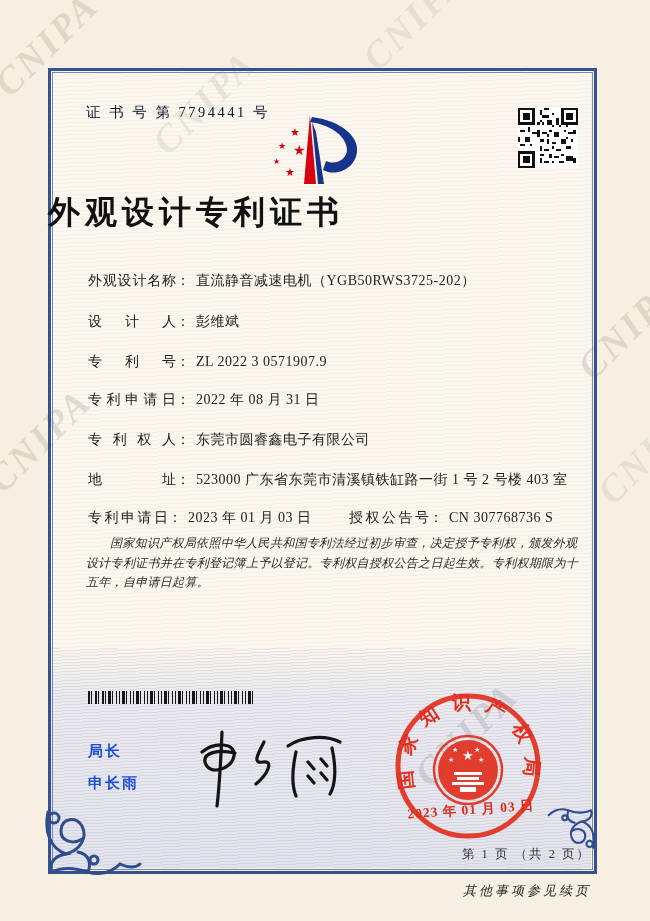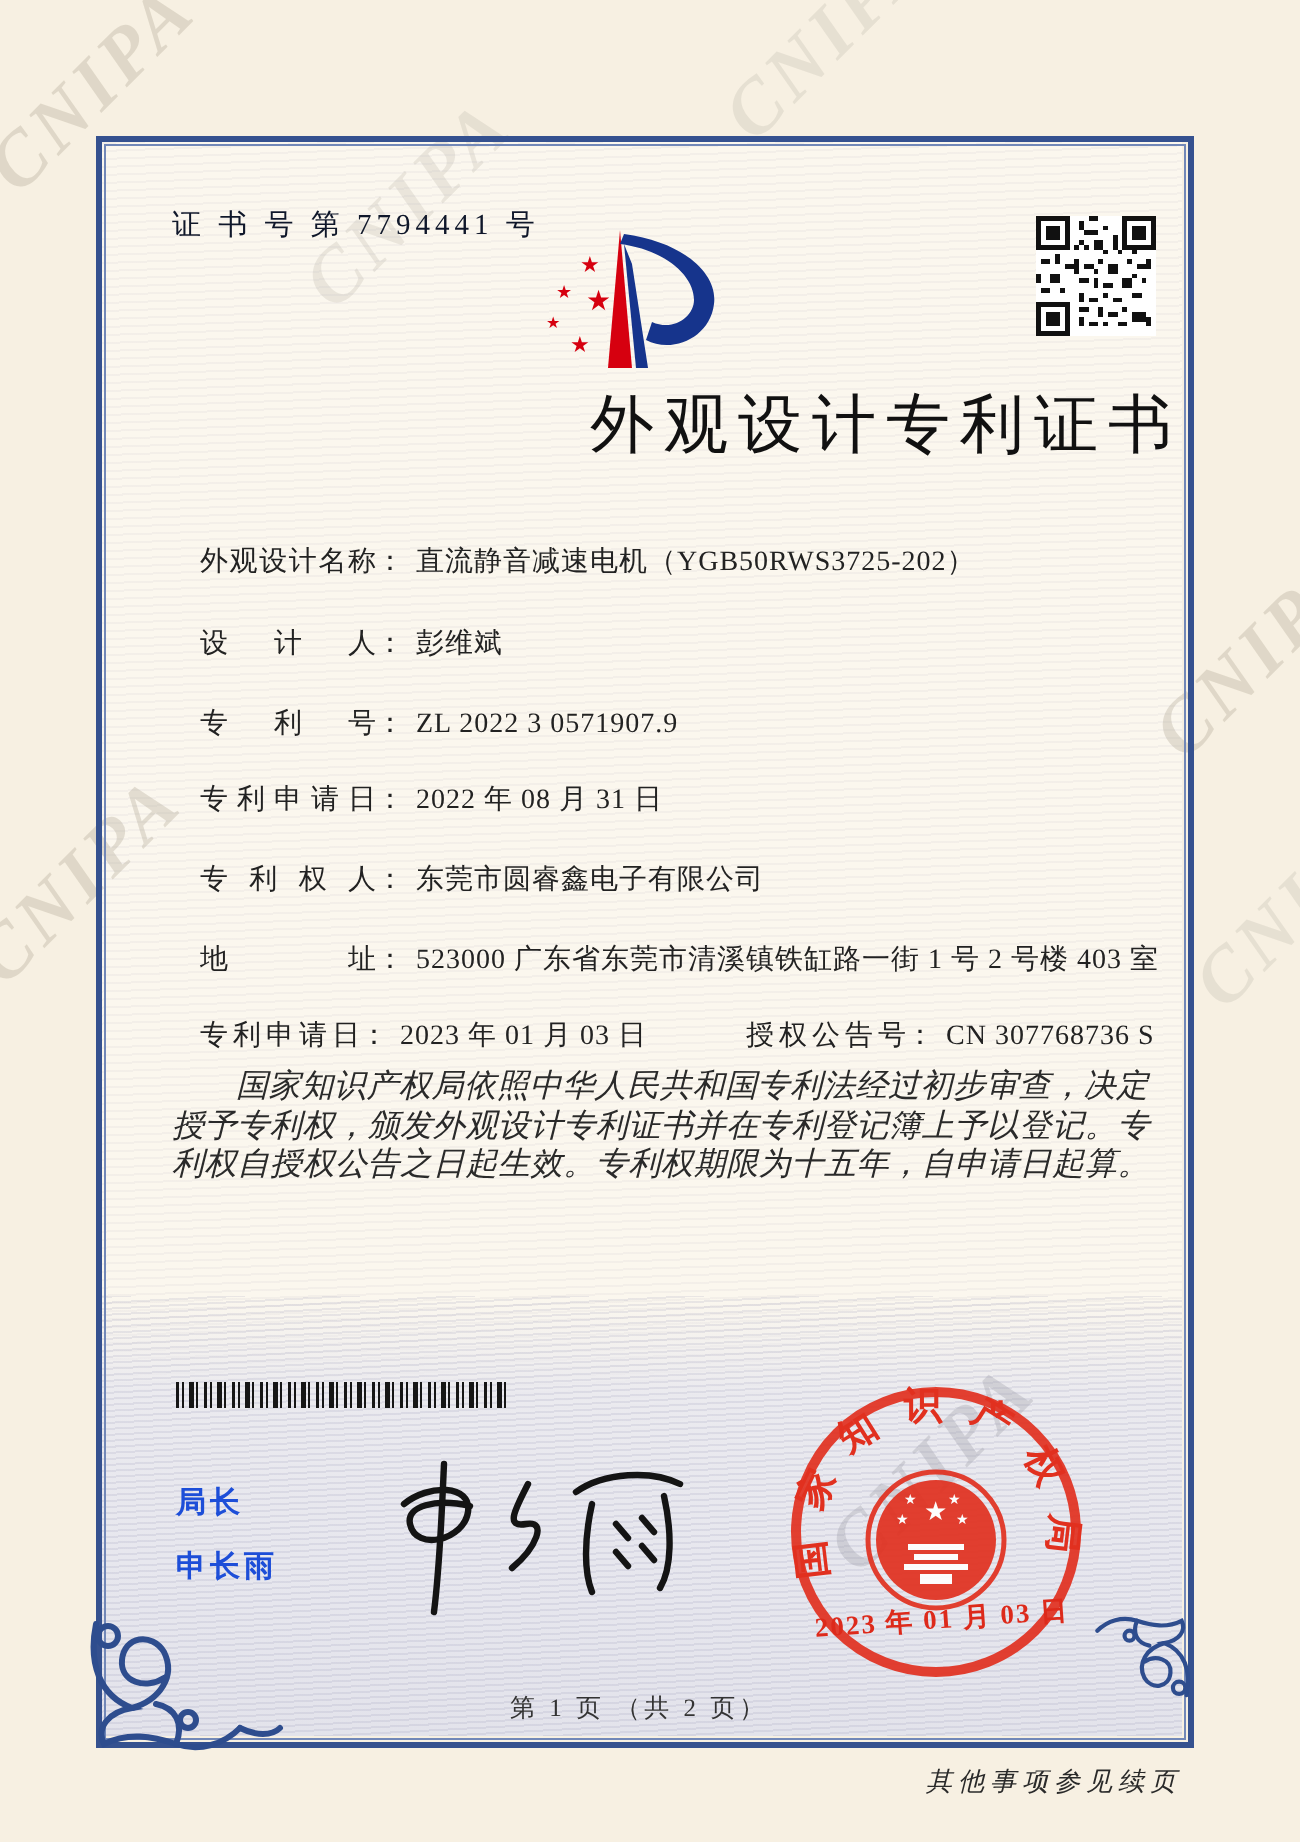--- a/index.html
+++ b/index.html
@@ -21,51 +21,51 @@
   
   .frame{left:48px;top:68px;width:543px;height:800px;border:3px solid #35518f;z-index:3;pointer-events:none;}
   .frame::after{content:"";position:absolute;inset:1px;border:1px solid #7288b8;}
 
   
   .wm{z-index:2;font-family:"Liberation Serif","DejaVu Serif",serif;font-style:italic;font-weight:700;
       font-size:38px;letter-spacing:3px;color:rgba(168,158,140,0.30);transform:rotate(-45deg);white-space:nowrap;}
   .wm.light{color:rgba(175,168,155,0.22);}
   .wm.silver{color:rgba(160,160,168,0.35);}
   .cert-no{left:86px;top:103px;font-size:14.5px;letter-spacing:2.5px;color:#0f172a;z-index:4;}
-  .title{left:48px;top:191px;width:543px;text-align:right;font-size:32px;font-weight:400;
+  .title{left:48px;top:191px;width:543px;text-align:left;font-size:32px;font-weight:700;
          letter-spacing:5px;color:#111;z-index:4;}
 
   
   .row{left:88px;width:500px;font-size:14px;white-space:nowrap;z-index:4;color:#222;}
-  .lbl{display:inline-block;width:88px;text-align:justify;text-align-last:justify;vertical-align:bottom;margin-left:12px;}
+  .lbl{display:inline-block;width:88px;text-align:justify;text-align-last:justify;vertical-align:bottom;}
   .colon{display:inline-block;margin-right:6px;}
   .val{letter-spacing:0.5px;}
   .pair2{margin-left:34px;}
   .pair2 .lbl{width:80px;}
 
-  .paras{left:86px;top:534px;width:498px;z-index:4;font-size:16px;line-height:19.5px;
+  .paras{left:86px;top:534px;width:498px;z-index:4;font-size:12px;line-height:19.5px;
          color:#2a2a2a;font-style:italic;letter-spacing:0.3px;}
   .paras p{margin:0;text-indent:2em;}
 
   .barcode{left:88px;top:691px;width:168px;height:13px;z-index:4;
       background:repeating-linear-gradient(90deg,
         #161616 0 1.5px, transparent 1.5px 3px,
         #161616 3px 4px, transparent 4px 6.5px,
         #161616 6.5px 9px, transparent 9px 10px,
         #161616 10px 11px, transparent 11px 14px);}
 
   .officer{left:88px;z-index:4;font-family:"Liberation Sans","DejaVu Sans",sans-serif;
            font-size:15px;font-weight:600;color:#1d4ed8;letter-spacing:2px;}
   .sig{left:180px;top:726px;z-index:4;}
 
   .seal{left:388px;top:686px;width:160px;height:160px;z-index:5;}
   .seal-date{left:392px;top:801px;width:158px;text-align:center;z-index:6;
       color:#dd2a1b;font-size:13.5px;font-weight:700;letter-spacing:1px;transform:rotate(-4deg);}
 
-  .page-info{left:48px;top:846px;width:543px;text-align:center;font-size:12.5px;
+  .page-info{left:48px;top:846px;width:543px;text-align:right;font-size:12.5px;
              letter-spacing:2px;color:#333;z-index:4;}
   .continuation{left:48px;top:882px;width:543px;text-align:right;font-size:13px;
              letter-spacing:3px;color:#2a2a2a;font-style:italic;z-index:4;}
 
   .flourish{z-index:6;}
 </style>
 </head>
 <body>
 
 <div class="abs inner-bg"></div>

